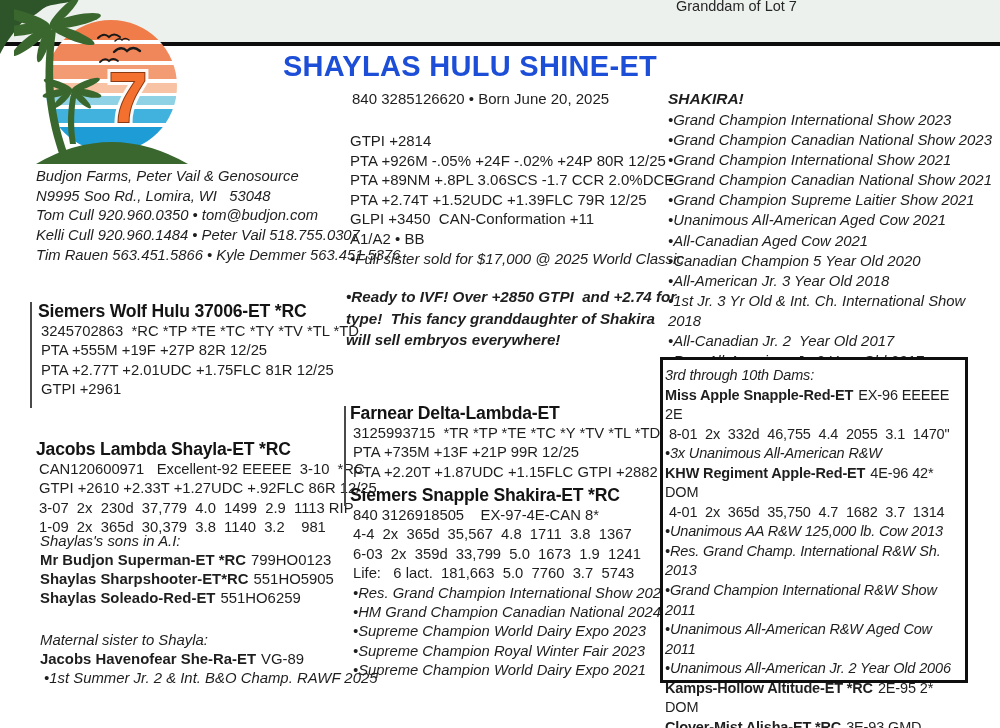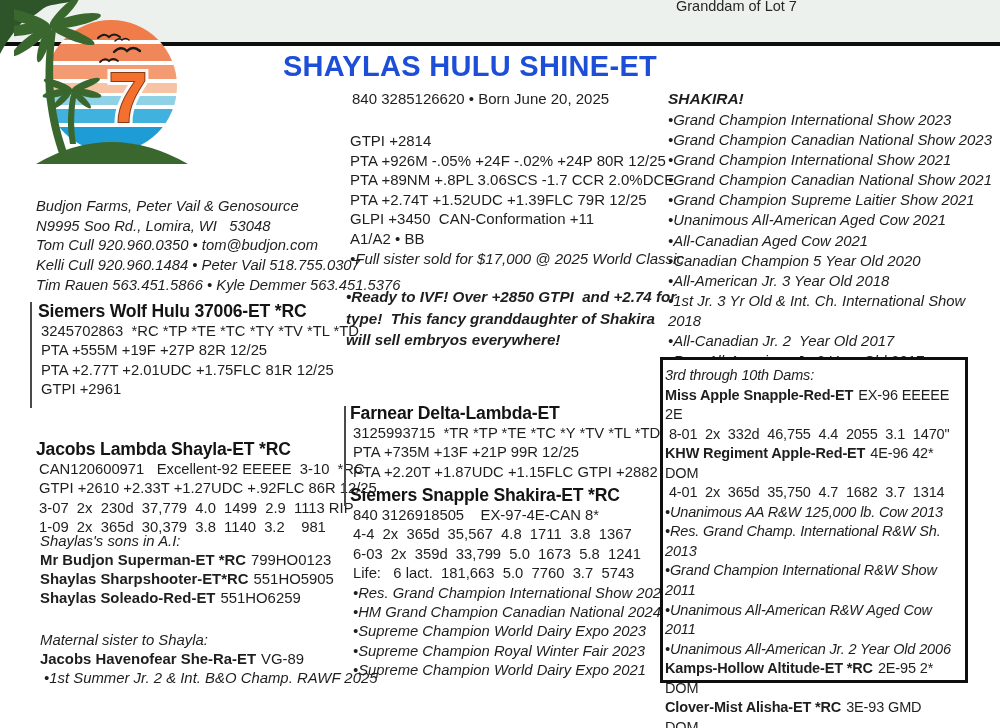--- a/index.html
+++ b/index.html
@@ -31,21 +31,21 @@
   #genomics { top:131px; left:350px; font-size:15px; line-height:19.6px; }
   #promo { top:286px; left:346px; width:332px; font-size:15.2px; line-height:21.6px;
     font-weight:bold; font-style:italic; }
   .ped-bar { width:2px; background:#4a4a4a; }
   #sire-bar { left:30px; top:302px; height:106px; }
   #grandsire-bar { left:344px; top:406px; height:100px; }
 
   .animal-name { font-size:17.6px; font-weight:bold; letter-spacing:-.2px; line-height:22px; color:#141414; }
   .sec .line { font-size:14.8px; line-height:19.4px; padding-left:3px; }
 
-  #consignor { top:167px; left:36px; font-size:14.8px; line-height:19.7px; font-style:italic;margin-top:30px; }
+  #consignor { top:167px; left:36px; font-size:14.8px; line-height:19.7px; font-style:italic; }
   #sire-sec { top:300px; left:38px; }
   #dam-sec { top:438px; left:36px; }
   #sons-sec { top:532px; left:40px; }
   #sons-sec .line, #maternal-sec .line { font-size:14.9px; line-height:19px; }
   #maternal-sec { top:631px; left:40px; }
 
   #grandsire-sec { top:402px; left:350px; }
   #granddam-sec { top:484px; left:350px; }
 
   
@@ -187,21 +187,21 @@
     <div class="animal-name">Farnear Delta-Lambda-ET</div>
     <div class="line">3125993715  *TR *TP *TE *TC *Y *TV *TL *TD</div>
     <div class="line">PTA +735M +13F +21P 99R 12/25</div>
     <div class="line">PTA +2.20T +1.87UDC +1.15FLC GTPI +2882</div>
   </div>
 
   <div class="abs sec" id="granddam-sec">
     <div class="animal-name">Siemers Snapple Shakira-ET *RC</div>
     <div class="line">840 3126918505    EX-97-4E-CAN 8*</div>
     <div class="line">4-4  2x  365d  35,567  4.8  1711  3.8  1367</div>
-    <div class="line">6-03  2x  359d  33,799  5.0  1673  5.8  1241</div>
+    <div class="line">6-03  2x  359d  33,799  5.0  1673  1.9  1241</div>
     <div class="line">Life:   6 lact.  181,663  5.0  7760  3.7  5743</div>
     <div class="line it">•Res. Grand Champion International Show 2024</div>
     <div class="line it">•HM Grand Champion Canadian National 2024</div>
     <div class="line it">•Supreme Champion World Dairy Expo 2023</div>
     <div class="line it">•Supreme Champion Royal Winter Fair 2023</div>
     <div class="line it">•Supreme Champion World Dairy Expo 2021</div>
   </div>
 
   <div class="abs" id="honors">
     <div id="honors-title">SHAKIRA!</div>
@@ -216,20 +216,21 @@
     <div class="line">•All-American Jr. 3 Year Old 2018</div>
     <div class="line">•1st Jr. 3 Yr Old &amp; Int. Ch. International Show 2018</div>
     <div class="line">•All-Canadian Jr. 2  Year Old 2017</div>
     <div class="line">•Res. All-American Jr. 2 Year Old 2017</div>
   </div>
 
   <div class="abs" id="dams-box">
     <div class="line it">3rd through 10th Dams:</div>
     <div class="line"><span class="b">Miss Apple Snapple-Red-ET</span><span class="sfx">EX-96 EEEEE 2E</span></div>
     <div class="line"> 8-01  2x  332d  46,755  4.4  2055  3.1  1470"</div>
+    <div class="line it">•3x Unanimous All-American R&amp;W</div>
     <div class="line"><span class="b">KHW Regiment Apple-Red-ET</span><span class="sfx">4E-96 42* DOM</span></div>
     <div class="line"> 4-01  2x  365d  35,750  4.7  1682  3.7  1314</div>
     <div class="line it">•Unanimous AA R&amp;W 125,000 lb. Cow 2013</div>
     <div class="line it">•Res. Grand Champ. International R&amp;W Sh. 2013</div>
     <div class="line it">•Grand Champion International R&amp;W Show 2011</div>
     <div class="line it">•Unanimous All-American R&amp;W Aged Cow 2011</div>
     <div class="line it">•Unanimous All-American Jr. 2 Year Old 2006</div>
     <div class="line"><span class="b">Kamps-Hollow Altitude-ET *RC</span><span class="sfx">2E-95 2* DOM</span></div>
     <div class="line"><span class="b">Clover-Mist Alisha-ET *RC</span><span class="sfx">3E-93 GMD DOM</span></div>
 

